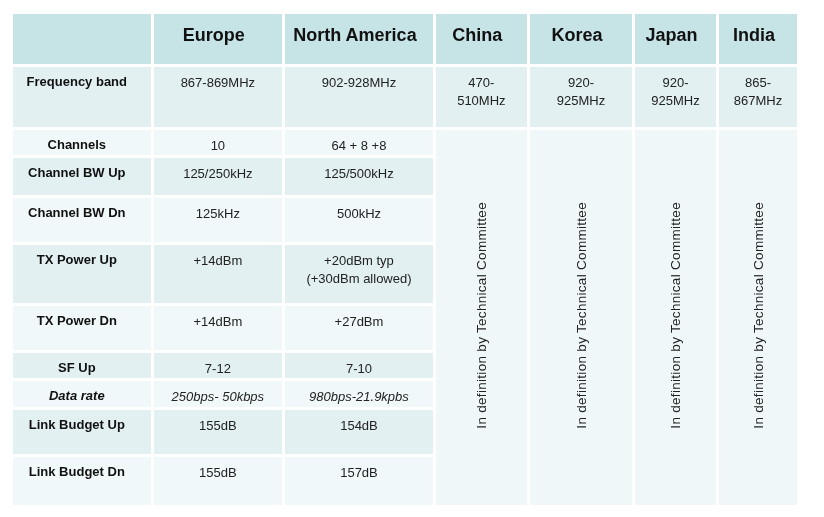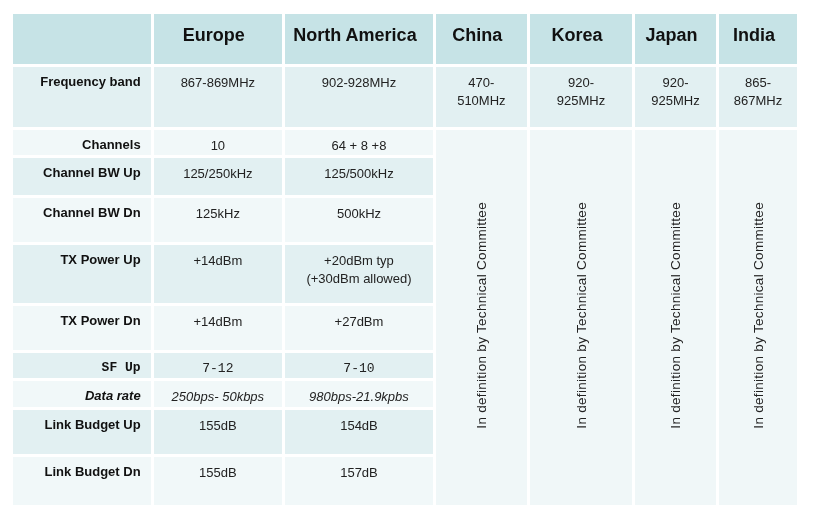--- a/index.html
+++ b/index.html
@@ -41,21 +41,21 @@
     vertical-align: top;
     padding: 11px 8px 0 0;
     height: 39px;
     color: #111111;
   }
 
   
   tbody th.rowlabel {
     font-size: 13px;
     font-weight: bold;
-    text-align: right;
+    text-align: center;
     vertical-align: top;
     padding: 7px 10px 0 0;
     color: #111111;
     white-space: pre-line;
   }
 
   
   tbody td.val {
     font-size: 13px;
     text-align: center;
@@ -88,21 +88,21 @@
   }
 
   
   tr.r-header   { height: 50px; }
   tr.r-freq     { height: 60px; }
   tr.r-channels { height: 25px; }
   tr.r-bwup     { height: 37px; }
   tr.r-bwdn     { height: 44px; }
   tr.r-txup     { height: 58px; margin-top: 24px; }
   tr.r-txdn     { height: 44px; margin-left: 24px; }
-  tr.r-sfup     { height: 25px; font-family: Liberation Mono, monospace; }
+  tr.r-sfup     { height: 25px; }
   tr.r-data     { height: 26px; font-style: italic; }
   tr.r-lbup     { height: 44px; }
   tr.r-lbdn     { height: 48px; }
 </style>
 </head>
 <body>
 
 <div class="wrap">
   <table class="regional">
     <colgroup>

